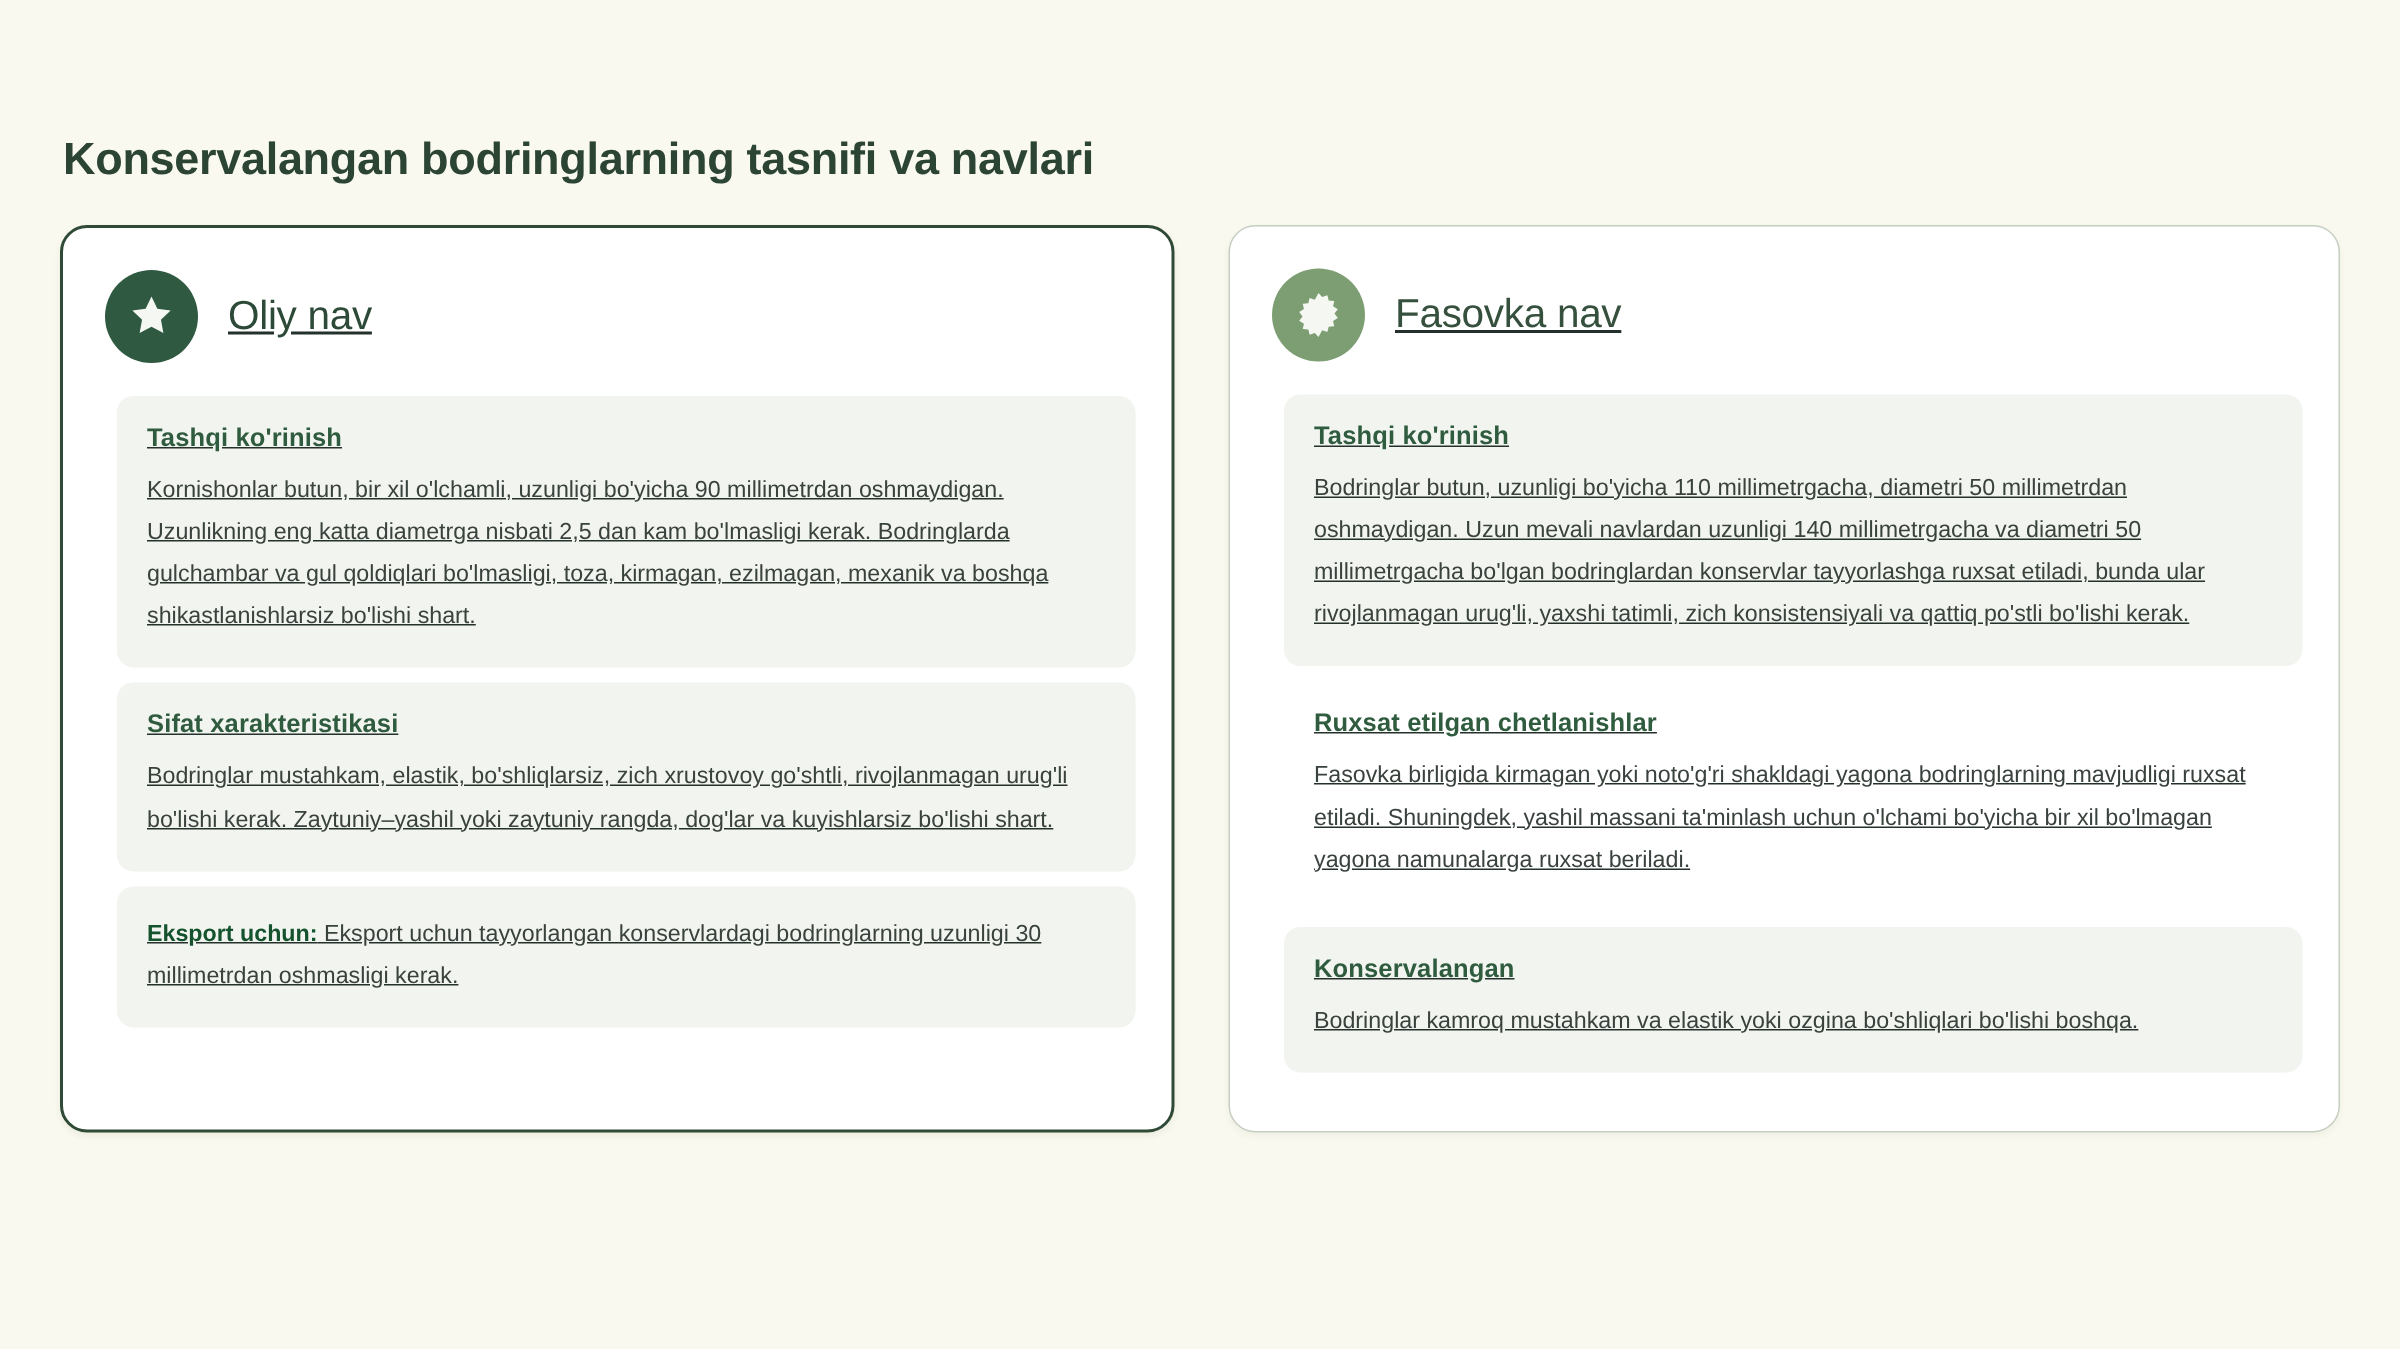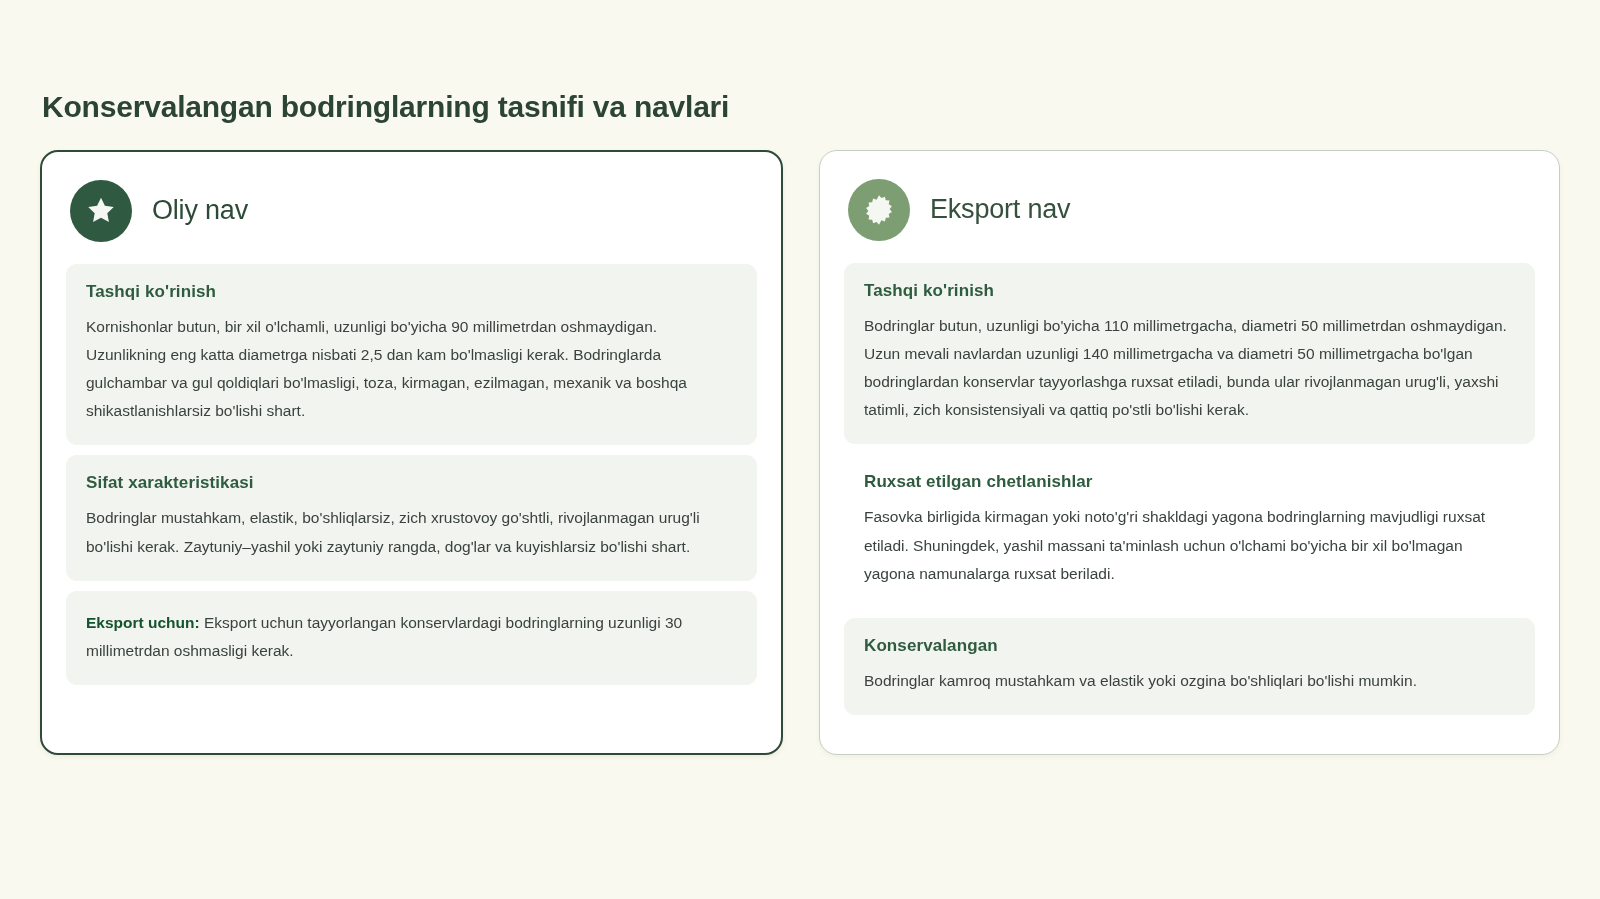--- a/index.html
+++ b/index.html
@@ -32,20 +32,21 @@
     color: #2b4434;
     margin: 0 0 24px 2px;
     line-height: 1.25;
   }
 
   
   .cards {
     display: flex;
     gap: 36px;
     align-items: center;
+    text-decoration: underline;
   }
 
   .card {
     flex: 1 1 0;
     background: #ffffff;
     border-radius: 18px;
     padding: 26px 24px 28px 24px;
     min-height: 605px;
   }
 
@@ -94,20 +95,21 @@
   
   .sections {
     display: flex;
     flex-direction: column;
     gap: 10px;
   }
 
   .section {
     border-radius: 11px;
     padding: 18px 20px 20px 20px;
+    margin-left: 12px;
   }
 
   .section--shaded { background: #f2f4f0; }
   .section--plain  { background: transparent; padding-left: 20px; }
 
   .section-heading {
     font-size: 17px;
     font-weight: 600;
     color: #2f5b3e;
     margin-bottom: 11px;
@@ -167,37 +169,37 @@
     </div>
 
     <div class="card card--secondary">
 
       <div class="card-header">
         <div class="badge badge--light">
           <svg width="34" height="34" viewBox="0 0 24 24" aria-hidden="true">
             <path fill="#f4f7f2" d="M12 1.6l1.73 1.9 2.45-.84.62 2.52 2.6.2-.53 2.55 2.23 1.36-1.6 2.06 1.6 2.06-2.23 1.36.53 2.55-2.6.2-.62 2.52-2.45-.84L12 22.4l-1.73-1.9-2.45.84-.62-2.52-2.6-.2.53-2.55L2.9 14.71l1.6-2.06-1.6-2.06 2.23-1.36-.53-2.55 2.6-.2.62-2.52 2.45.84z"></path>
           </svg>
         </div>
-        <div class="card-title">Eksport nav</div>
+        <div class="card-title">Fasovka nav</div>
       </div>
 
       <div class="sections">
 
         <div class="section section--shaded">
           <div class="section-heading">Tashqi ko'rinish</div>
           <div class="section-body">Bodringlar butun, uzunligi bo'yicha 110 millimetrgacha, diametri 50 millimetrdan oshmaydigan. Uzun mevali navlardan uzunligi 140 millimetrgacha va diametri 50 millimetrgacha bo'lgan bodringlardan konservlar tayyorlashga ruxsat etiladi, bunda ular rivojlanmagan urug'li, yaxshi tatimli, zich konsistensiyali va qattiq po'stli bo'lishi kerak.</div>
         </div>
 
         <div class="section section--plain">
           <div class="section-heading">Ruxsat etilgan chetlanishlar</div>
           <div class="section-body">Fasovka birligida kirmagan yoki noto'g'ri shakldagi yagona bodringlarning mavjudligi ruxsat etiladi. Shuningdek, yashil massani ta'minlash uchun o'lchami bo'yicha bir xil bo'lmagan yagona namunalarga ruxsat beriladi.</div>
         </div>
 
         <div class="section section--shaded">
           <div class="section-heading">Konservalangan</div>
-          <div class="section-body">Bodringlar kamroq mustahkam va elastik yoki ozgina bo'shliqlari bo'lishi mumkin.</div>
+          <div class="section-body">Bodringlar kamroq mustahkam va elastik yoki ozgina bo'shliqlari bo'lishi boshqa.</div>
         </div>
 
       </div>
     </div>
 
   </div>
 </div>
 
 </body></html>

